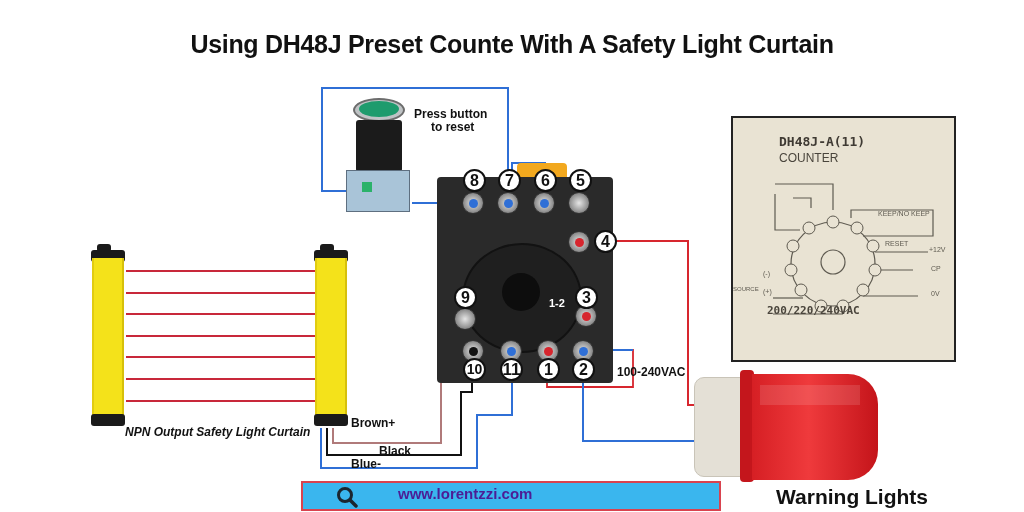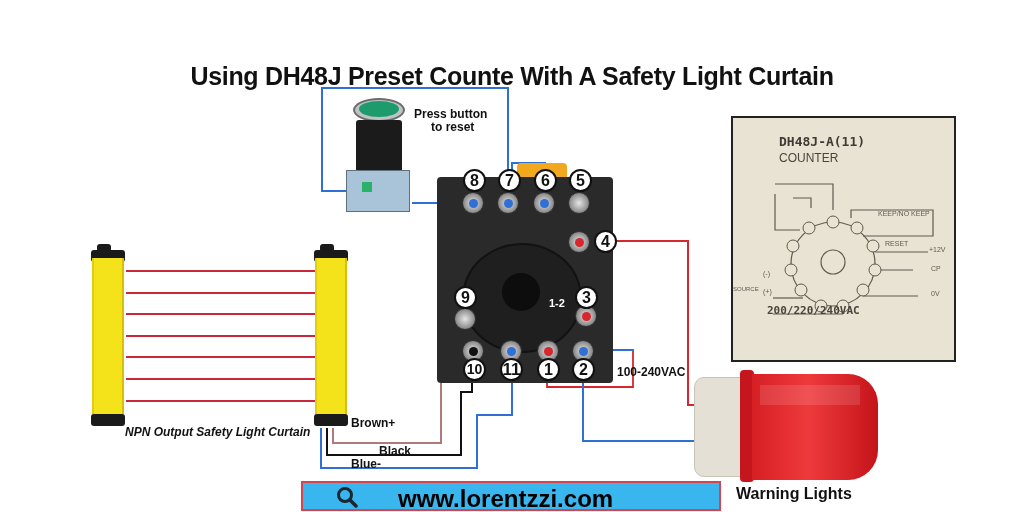--- a/index.html
+++ b/index.html
@@ -1,32 +1,32 @@
 <!DOCTYPE html>
 <html><head>
 <meta charset="utf-8">
 <style>
   * { box-sizing: border-box; margin: 0; padding: 0; }
   html, body { width: 1024px; height: 512px; background: #ffffff; overflow: hidden; }
   body { position: relative; font-family: "Liberation Sans", sans-serif; color: #111; }
   .abs { position: absolute; }
-  .title { left: 0; top: 30px; width: 1024px; text-align: center; font-size: 25px; font-weight: bold; letter-spacing: -0.3px; margin-top: 32px; }
+  .title { left: 0; top: 30px; width: 1024px; text-align: center; font-size: 25px; font-weight: bold; letter-spacing: -0.3px; }
   svg.wires { position: absolute; left: 0; top: 0; }
   .num-badge { position: absolute; width: 23px; height: 23px; border-radius: 50%; background: #fff; border: 2px solid #111; font-weight: bold; font-size: 16px; line-height: 19px; text-align: center; color: #111; }
   .label { position: absolute; font-weight: bold; font-size: 12px; color: #111; white-space: nowrap; }
   .curtain { position: absolute; width: 32px; background: #f4e21a; border-left: 2px solid #e1cc10; border-right: 2px solid #d6c00b; }
   .cap { position: absolute; width: 34px; height: 12px; background: #1a1a1a; border-radius: 3px; }
   .cap-nub { position: absolute; width: 14px; height: 8px; background: #1a1a1a; border-radius: 3px; }
   .beam { position: absolute; height: 2px; background: #c8283a; }
   .base { position: absolute; background: #2a2a2a; border-radius: 4px; }
   .screw { position: absolute; width: 22px; height: 22px; border-radius: 50%; background: radial-gradient(circle, #e6e6e6 0%, #9c9c9c 55%, #5a5a5a 100%); border: 1px solid #333; }
   .screw .dot { position: absolute; left: 6px; top: 6px; width: 9px; height: 9px; border-radius: 50%; }
   .schematic { position: absolute; left: 731px; top: 116px; width: 225px; height: 246px; background: #e9e3d3; border: 2px solid #222; }
   .url-bar { position: absolute; left: 301px; top: 481px; width: 420px; height: 30px; background: #3ab6ee; border: 2px solid #d9434f; }
-  .url-text { position: absolute; left: 95px; top: 2px; font-size: 24px; font-weight: bold; color: #000000; }
+  .url-text { position: absolute; left: 95px; top: 2px; font-size: 15px; font-weight: bold; color: #4c1d95; }
 </style>
 </head>
 <body>
 
 <div class="abs title">Using DH48J Preset Counte With A Safety Light Curtain</div>
 
 <svg class="wires" width="1024" height="512">
 
   <polyline points="346,191 322,191 322,88 508,88 508,180" fill="none" stroke="#2f6fd6" stroke-width="2"></polyline>
   <polyline points="412,203 475,203" fill="none" stroke="#2f6fd6" stroke-width="2"></polyline>
@@ -174,21 +174,21 @@
   <div class="abs" style="left:30px;top:170px;font-size:7px;color:#5e5a50;">(+)</div>
   <div class="abs" style="left:34px;top:186px;font-family:'DejaVu Sans Mono',monospace;font-size:11px;font-weight:bold;color:#4a453c;">200/220/240VAC</div>
 </div>
 
 <div>
   <div class="abs" style="left:694px;top:377px;width:58px;height:100px;background:#e4e0d6;border-radius:10px 4px 4px 10px;border:1px solid #c9c4b8;"></div>
   <div class="abs" style="left:740px;top:370px;width:14px;height:112px;background:#c4161c;border-radius:4px;"></div>
   <div class="abs" style="left:752px;top:374px;width:126px;height:106px;background:linear-gradient(90deg,#d61f24 0%,#ef3a3c 45%,#c4141a 100%);border-radius:0 30px 30px 0;"></div>
   <div class="abs" style="left:760px;top:385px;width:100px;height:20px;background:rgba(255,255,255,0.12);"></div>
 </div>
-<div class="label" style="left:736px;top:485px;font-size:16px;">Warning Lights</div>
+<div class="label" style="left:776px;top:485px;font-size:21px;">Warning Lights</div>
 
 <div class="url-bar">
   <svg class="abs" style="left:33px;top:3px;" width="22" height="22">
     <circle cx="9" cy="9" r="6.5" fill="none" stroke="#1b2630" stroke-width="3"></circle>
     <line x1="14" y1="14" x2="20" y2="20" stroke="#1b2630" stroke-width="3.5" stroke-linecap="round"></line>
   </svg>
   <div class="url-text">www.lorentzzi.com</div>
 </div>
 
 </body></html>

